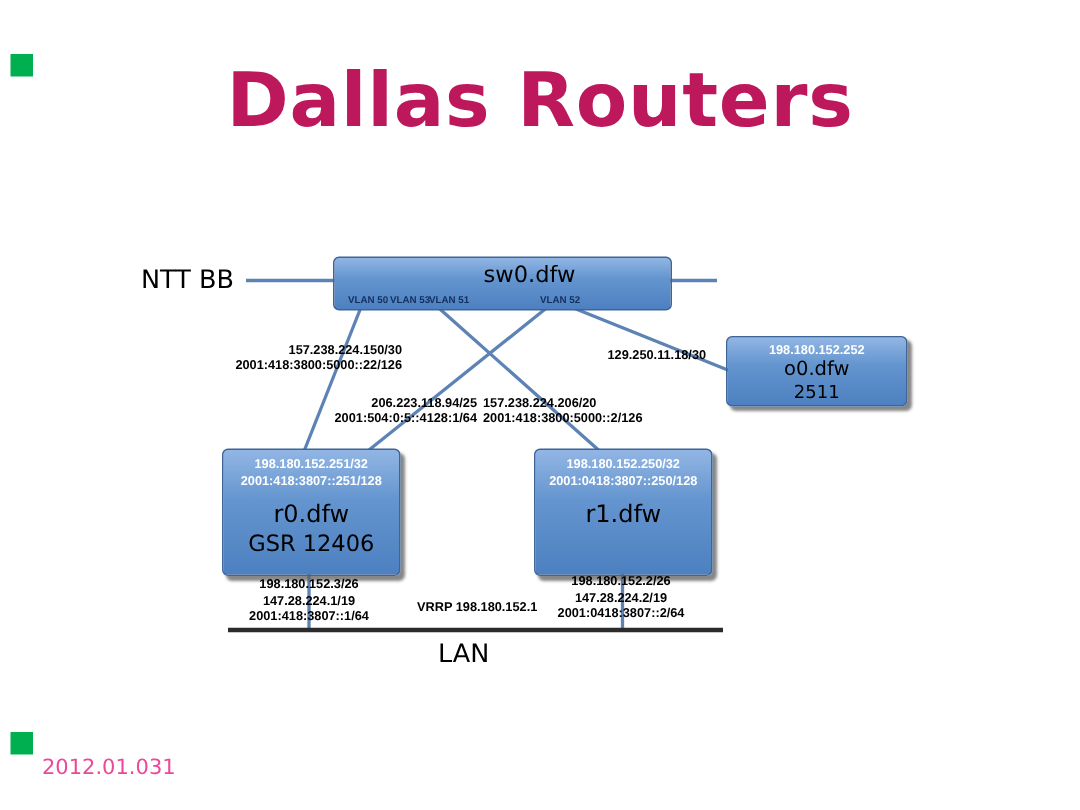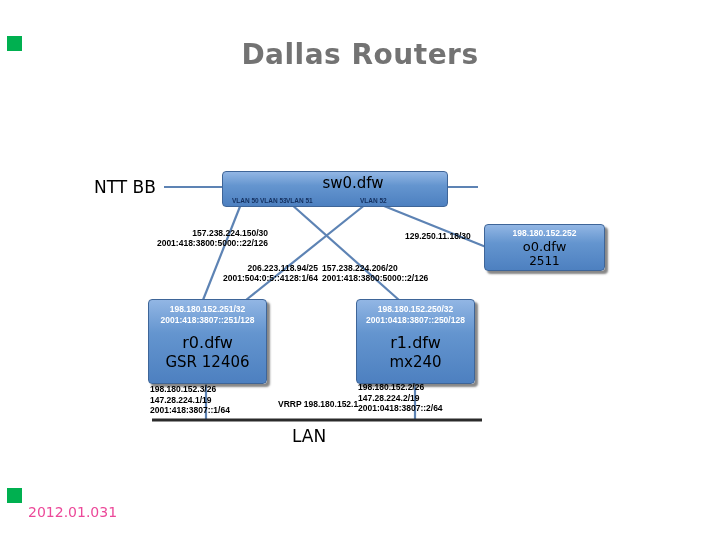--- a/index.html
+++ b/index.html
@@ -1,21 +1,21 @@
 <!DOCTYPE html>
 <html><head>
 <meta charset="utf-8">
 <style>
   html,body{margin:0;padding:0;}
   body{width:720px;height:540px;background:#ffffff;font-family:"DejaVu Sans",sans-serif;}
   .slide{position:relative;width:720px;height:540px;background:#ffffff;overflow:hidden;}
   svg.wires{position:absolute;left:0;top:0;pointer-events:none;}
 
   .title{position:absolute;left:0;top:38px;width:720px;text-align:center;
-         font-size:28px;font-weight:bold;color:#737373;letter-spacing:0.5px;}
+         font-size:50px;font-weight:bold;color:#be185d;letter-spacing:0.5px;}
 
   .ext-label{position:absolute;font-size:17px;color:#000;}
   .ntt{left:94px;top:177px;}
   .equinix{left:481px;top:177px;}
 
   .node{position:absolute;border:1px solid #3e6598;border-radius:4px;
         background:linear-gradient(180deg,#92b6e4 0%,#6495cf 40%,#4d80c0 100%);}
   .shadow{box-shadow:3px 3px 2px rgba(95,95,95,0.75);}
 
   .switch{left:222px;top:171px;width:188px;height:34px;padding-left:36px;}
@@ -39,21 +39,21 @@
   .oob .rmodel{font-size:12px;margin-top:0;}
 
   .linklabel{position:absolute;font-size:8.5px;font-weight:bold;color:#000;line-height:10px;
              font-family:"Liberation Sans",sans-serif;white-space:nowrap;}
   .ll1{right:452px;top:228px;text-align:right;}
   .ll2{left:405px;top:231px;}
   .ll3{right:402px;top:263px;text-align:right;}
   .ll4{left:322px;top:263px;text-align:left;}
 
   .lanips{position:absolute;font-size:8.5px;font-weight:bold;color:#000;line-height:10.5px;
-          text-align:left;font-family:"Liberation Sans",sans-serif;white-space:nowrap;}
+          text-align:center;font-family:"Liberation Sans",sans-serif;white-space:nowrap;}
   .lgl{left:150px;top:384px;width:112px;}
   .lgr{left:358px;top:382px;width:112px;}
   .vrrp{position:absolute;left:278px;top:399px;font-size:8.5px;font-weight:bold;
         font-family:"Liberation Sans",sans-serif;white-space:nowrap;}
   .lan-label{position:absolute;left:292px;top:426px;width:120px;text-align:left;
              font-size:17px;color:#000;}
 
   .footer{position:absolute;left:28px;top:504px;font-size:14px;color:#ec4899;}
 
   .marker{position:absolute;left:7px;width:15px;height:15px;background:#00b050;}
@@ -122,21 +122,20 @@
     <div class="rname">r0.dfw</div>
     <div class="rmodel">GSR 12406</div>
   </div>
 
   <div class="node router r1box shadow">
     <div class="ips">
       <div class="ip">198.180.152.250/32</div>
       <div class="ip">2001:0418:3807::250/128</div>
     </div>
     <div class="rname">r1.dfw</div>
-    <div class="rmodel">mx240</div>
   </div>
 
   <div class="lanips lgl">
     <div>198.180.152.3/26</div>
     <div>147.28.224.1/19</div>
     <div>2001:418:3807::1/64</div>
   </div>
 
   <div class="vrrp">VRRP 198.180.152.1</div>
 

